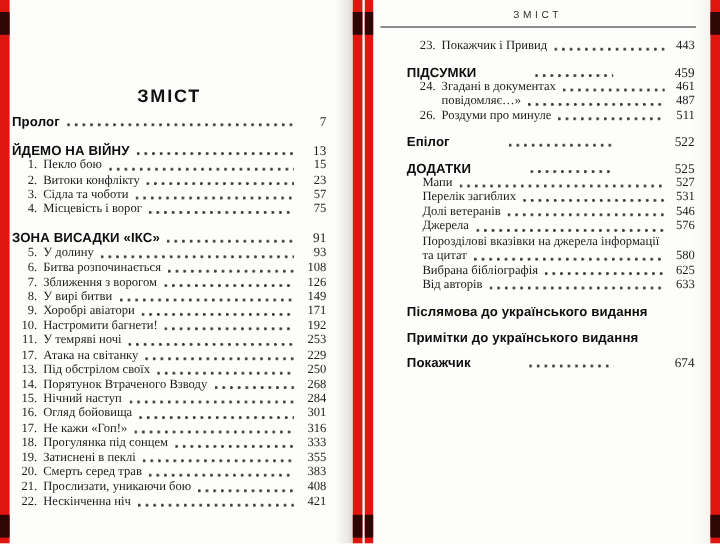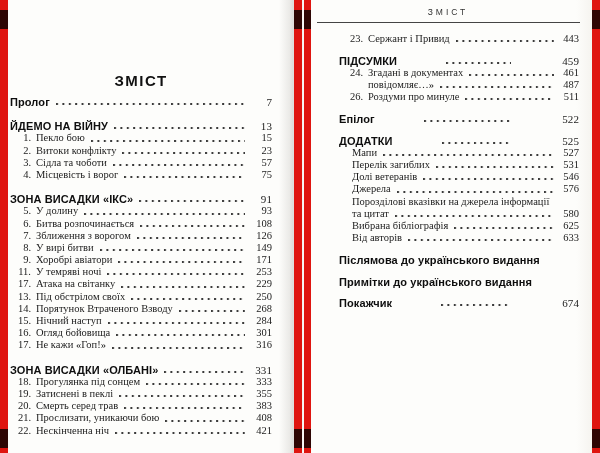--- a/index.html
+++ b/index.html
@@ -133,20 +133,26 @@
           <span class="leader"></span>
           <span class="pg">149</span>
         </div>
         <div class="toc-row chapter">
           <span class="num">9.</span>
           <span class="lbl">Хоробрі авіатори</span>
           <span class="leader"></span>
           <span class="pg">171</span>
         </div>
         <div class="toc-row chapter">
+          <span class="num">10.</span>
+          <span class="lbl">Настромити багнети!</span>
+          <span class="leader"></span>
+          <span class="pg">192</span>
+        </div>
+        <div class="toc-row chapter">
           <span class="num">11.</span>
           <span class="lbl">У темряві ночі</span>
           <span class="leader"></span>
           <span class="pg">253</span>
         </div>
         <div class="toc-row chapter">
           <span class="num">17.</span>
           <span class="lbl">Атака на світанку</span>
           <span class="leader"></span>
           <span class="pg">229</span>
@@ -173,25 +179,20 @@
           <span class="num">16.</span>
           <span class="lbl">Огляд бойовища</span>
           <span class="leader"></span>
           <span class="pg">301</span>
         </div>
         <div class="toc-row chapter">
           <span class="num">17.</span>
           <span class="lbl">Не кажи «Гоп!»</span>
           <span class="leader"></span>
           <span class="pg">316</span>
-        </div>
-        <div class="toc-row section gap">
-          <span class="lbl">ЗОНА ВИСАДКИ «ОЛБАНІ»</span>
-          <span class="leader"></span>
-          <span class="pg">331</span>
         </div>
         <div class="toc-row chapter">
           <span class="num">18.</span>
           <span class="lbl">Прогулянка під сонцем</span>
           <span class="leader"></span>
           <span class="pg">333</span>
         </div>
         <div class="toc-row chapter">
           <span class="num">19.</span>
           <span class="lbl">Затиснені в пеклі</span>
@@ -218,21 +219,21 @@
         </div>
       </div>
   </div>
 
   <div class="content" id="right-content">
     <div id="right-header">ЗМІСТ</div>
     <div id="right-rule"></div>
     <div id="right-entries">
         <div class="toc-row chapter">
           <span class="num">23.</span>
-          <span class="lbl">Сержант і Привид</span>
+          <span class="lbl">Покажчик і Привид</span>
           <span class="leader"></span>
           <span class="pg">443</span>
         </div>
         <div class="toc-row section gap">
           <span class="lbl">ПІДСУМКИ</span>
           <span class="leader"></span>
           <span class="pg">459</span>
         </div>
         <div class="toc-row chapter">
           <span class="num">24.</span>

